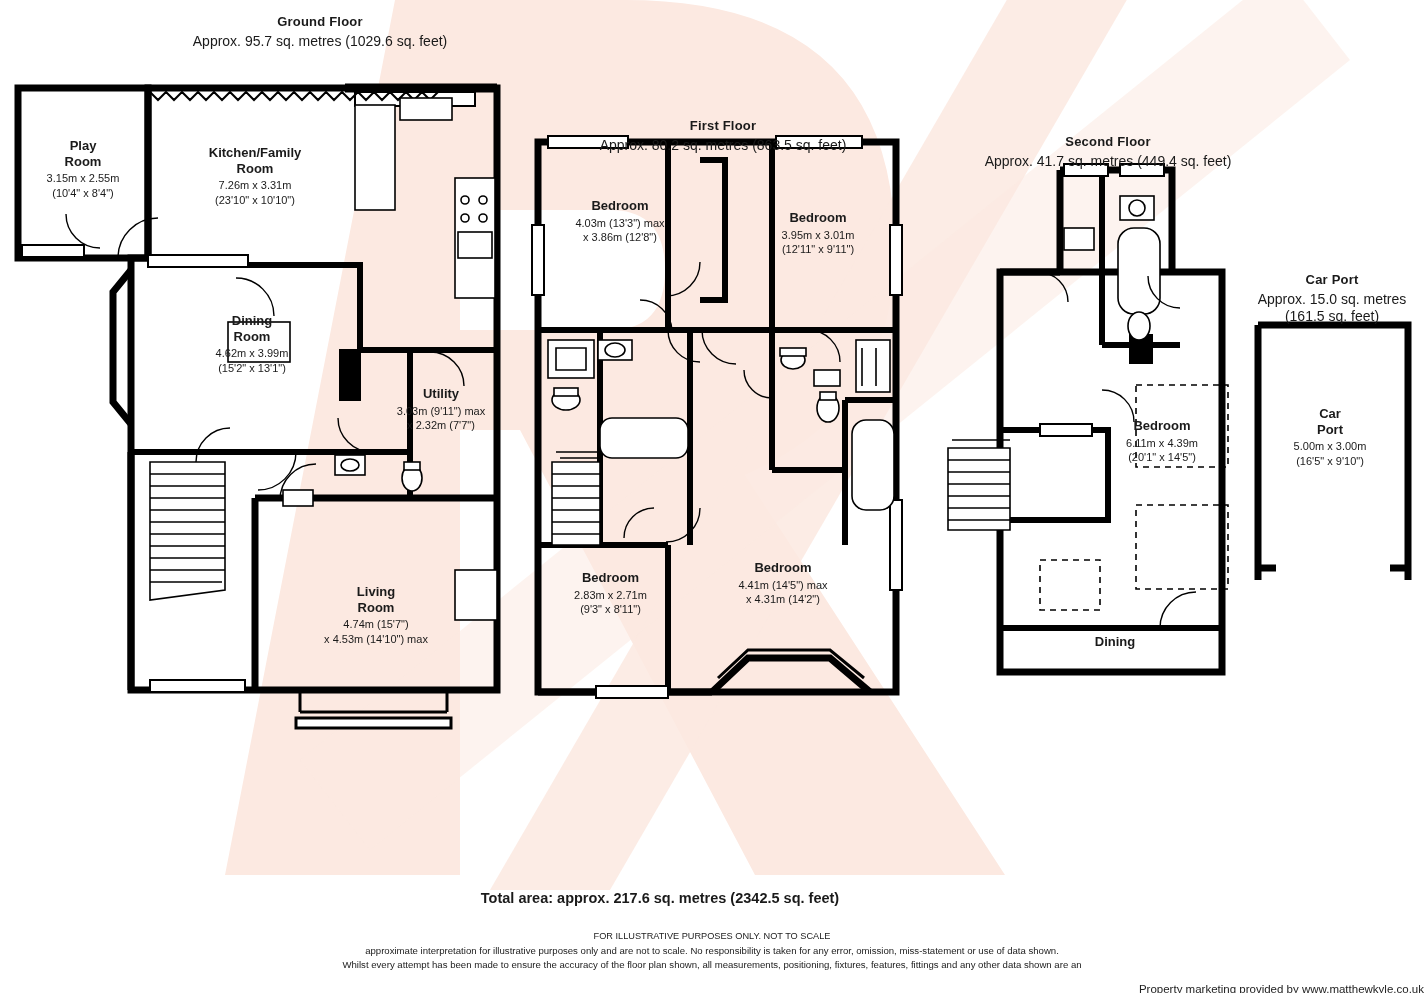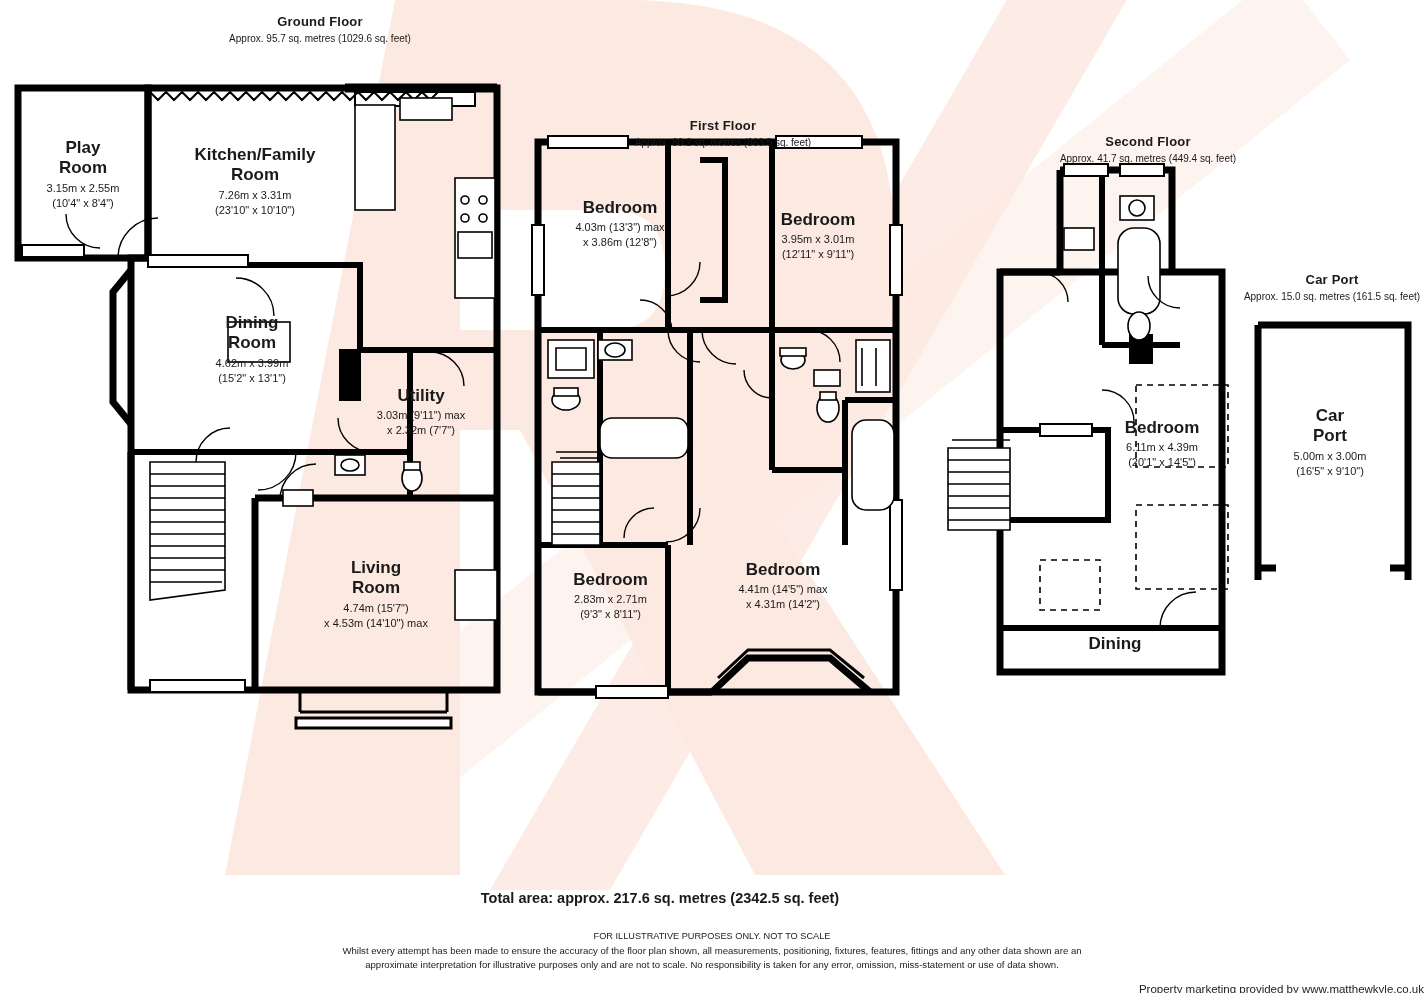--- a/index.html
+++ b/index.html
@@ -2,22 +2,22 @@
 <html><head>
 <meta charset="utf-8">
 <style>
   html,body{margin:0;padding:0;background:#ffffff;}
   body{width:1424px;height:993px;position:relative;overflow:hidden;
        font-family:"Liberation Sans", sans-serif;color:#1a1a1a;}
   .plan{position:absolute;inset:0;}
   .wm{position:absolute;left:0;top:0;width:1424px;height:993px;pointer-events:none;}
   .lbl{position:absolute;text-align:center;line-height:1.22;}
   .floor-title{font-size:13px;font-weight:bold;letter-spacing:.2px;}
-  .floor-sub{font-size:10px;font-weight:normal;margin-top:3px;}
-  .room-name{font-size:17px;font-weight:bold;line-height:1.2;}
+  .floor-sub{font-size:14px;font-weight:normal;margin-top:3px;}
+  .room-name{font-size:13px;font-weight:bold;line-height:1.2;}
   .room-dims{font-size:11px;font-weight:normal;line-height:1.35;margin-top:2px;}
   .total{position:absolute;width:1320px;text-align:center;font-size:14.5px;font-weight:bold;}
   .disc{position:absolute;width:1424px;text-align:center;font-size:9.6px;line-height:1.5;color:#222;}
   .disc .d1{font-size:9.2px;}
   .credit{font-size:11.5px;margin-top:8px;display:block;text-align:right;}
   svg{display:block;}
 </style>
 </head>
 <body>
 
@@ -249,27 +249,27 @@
 (23'10" x 10'10")</div>
 </div>
 
 <div class="lbl" style="left:166px;top:313px;width:172px;">
   <div class="room-name" style="white-space:pre-line">Dining
 Room</div>
   <div class="room-dims" style="white-space:pre-line">4.62m x 3.99m
 (15'2" x 13'1")</div>
 </div>
 
-<div class="lbl" style="left:346px;top:386px;width:150px;">
+<div class="lbl" style="left:366px;top:386px;width:150px;">
   <div class="room-name">Utility</div>
   <div class="room-dims" style="white-space:pre-line">3.03m (9'11") max
 x 2.32m (7'7")</div>
 </div>
 
-<div class="lbl" style="left:276px;top:558px;width:200px;">
+<div class="lbl" style="left:276px;top:584px;width:200px;">
   <div class="room-name" style="white-space:pre-line">Living
 Room</div>
   <div class="room-dims" style="white-space:pre-line">4.74m (15'7")
 x 4.53m (14'10") max</div>
 </div>
 
 <div class="lbl" style="left:553px;top:118px;width:340px;">
   <div class="floor-title">First Floor</div>
   <div class="floor-sub">Approx. 80.2 sq. metres (863.5 sq. feet)</div>
 </div>
@@ -291,21 +291,21 @@
   <div class="room-dims" style="white-space:pre-line">2.83m x 2.71m
 (9'3" x 8'11")</div>
 </div>
 
 <div class="lbl" style="left:698px;top:560px;width:170px;">
   <div class="room-name">Bedroom</div>
   <div class="room-dims" style="white-space:pre-line">4.41m (14'5") max
 x 4.31m (14'2")</div>
 </div>
 
-<div class="lbl" style="left:978px;top:134px;width:340px;">
+<div class="lbl" style="left:938px;top:134px;width:340px;">
   <div class="floor-title">Second Floor</div>
   <div class="floor-sub">Approx. 41.7 sq. metres (449.4 sq. feet)</div>
 </div>
 
 <div class="lbl" style="left:1082px;top:418px;width:160px;">
   <div class="room-name">Bedroom</div>
   <div class="room-dims" style="white-space:pre-line">6.11m x 4.39m
 (20'1" x 14'5")</div>
 </div>
 
@@ -322,16 +322,16 @@
   <div class="room-name" style="white-space:pre-line">Car
 Port</div>
   <div class="room-dims" style="white-space:pre-line">5.00m x 3.00m
 (16'5" x 9'10")</div>
 </div>
 
 <div class="total" style="top:890px;">Total area: approx. 217.6 sq. metres (2342.5 sq. feet)</div>
 
 <div class="disc" style="top:930px;">
   <div class="d1">FOR ILLUSTRATIVE PURPOSES ONLY. NOT TO SCALE</div>
+  <div>approximate interpretation for illustrative purposes only and are not to scale. No responsibility is taken for any error, omission, miss-statement or use of data shown.</div>
   <div>Whilst every attempt has been made to ensure the accuracy of the floor plan shown, all measurements, positioning, fixtures, features, fittings and any other data shown are an</div>
-  <div>approximate interpretation for illustrative purposes only and are not to scale. No responsibility is taken for any error, omission, miss-statement or use of data shown.</div>
   <span class="credit">Property marketing provided by www.matthewkyle.co.uk</span>
 </div>
 
 </body></html>

